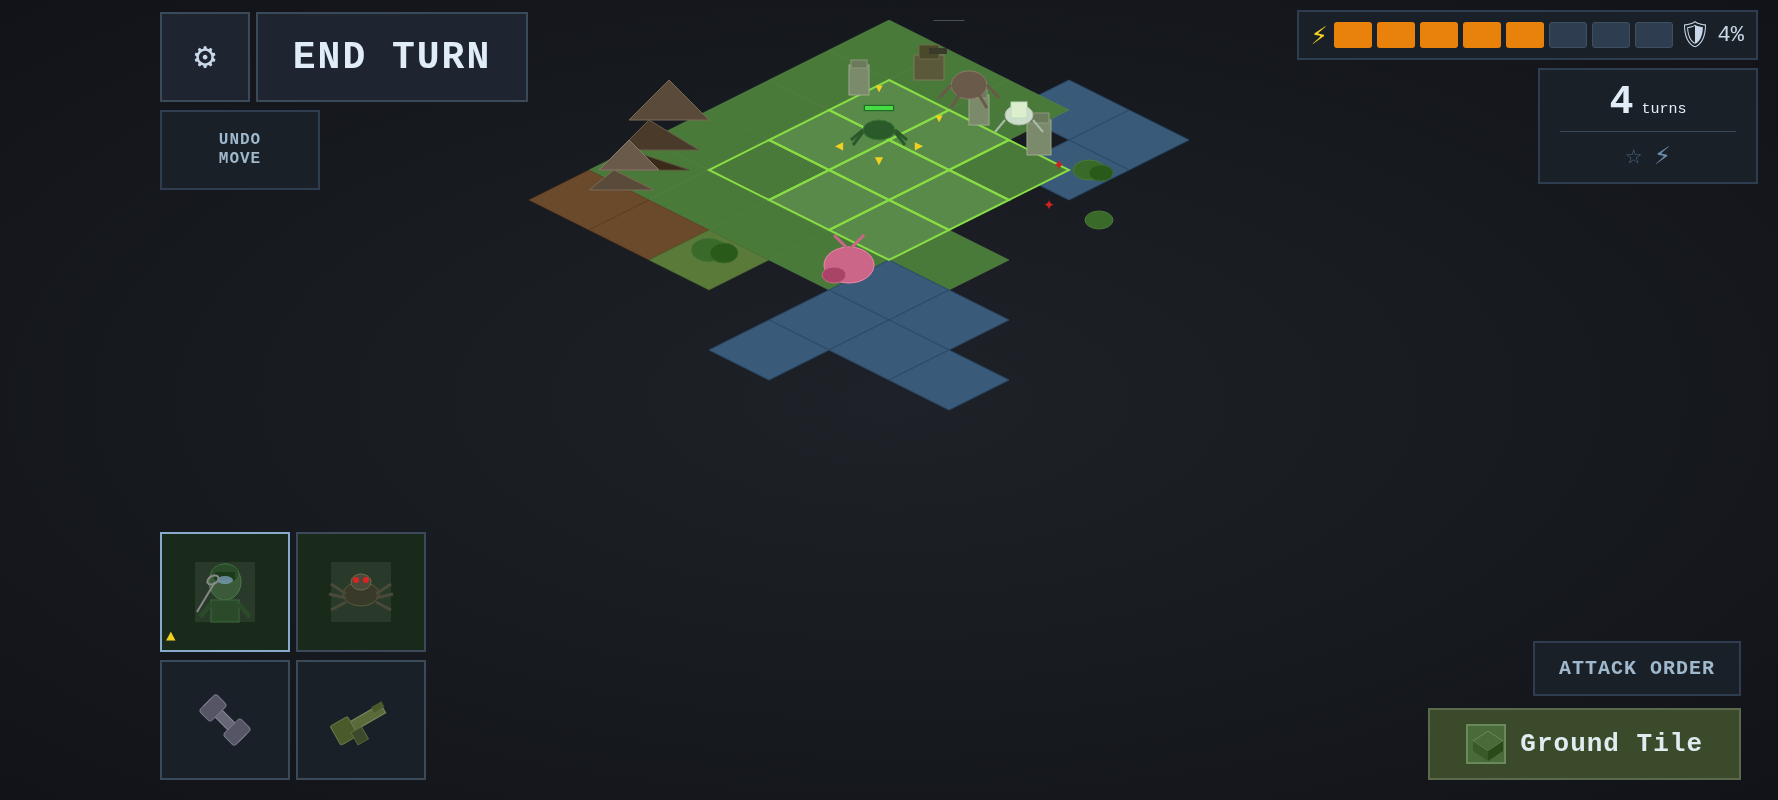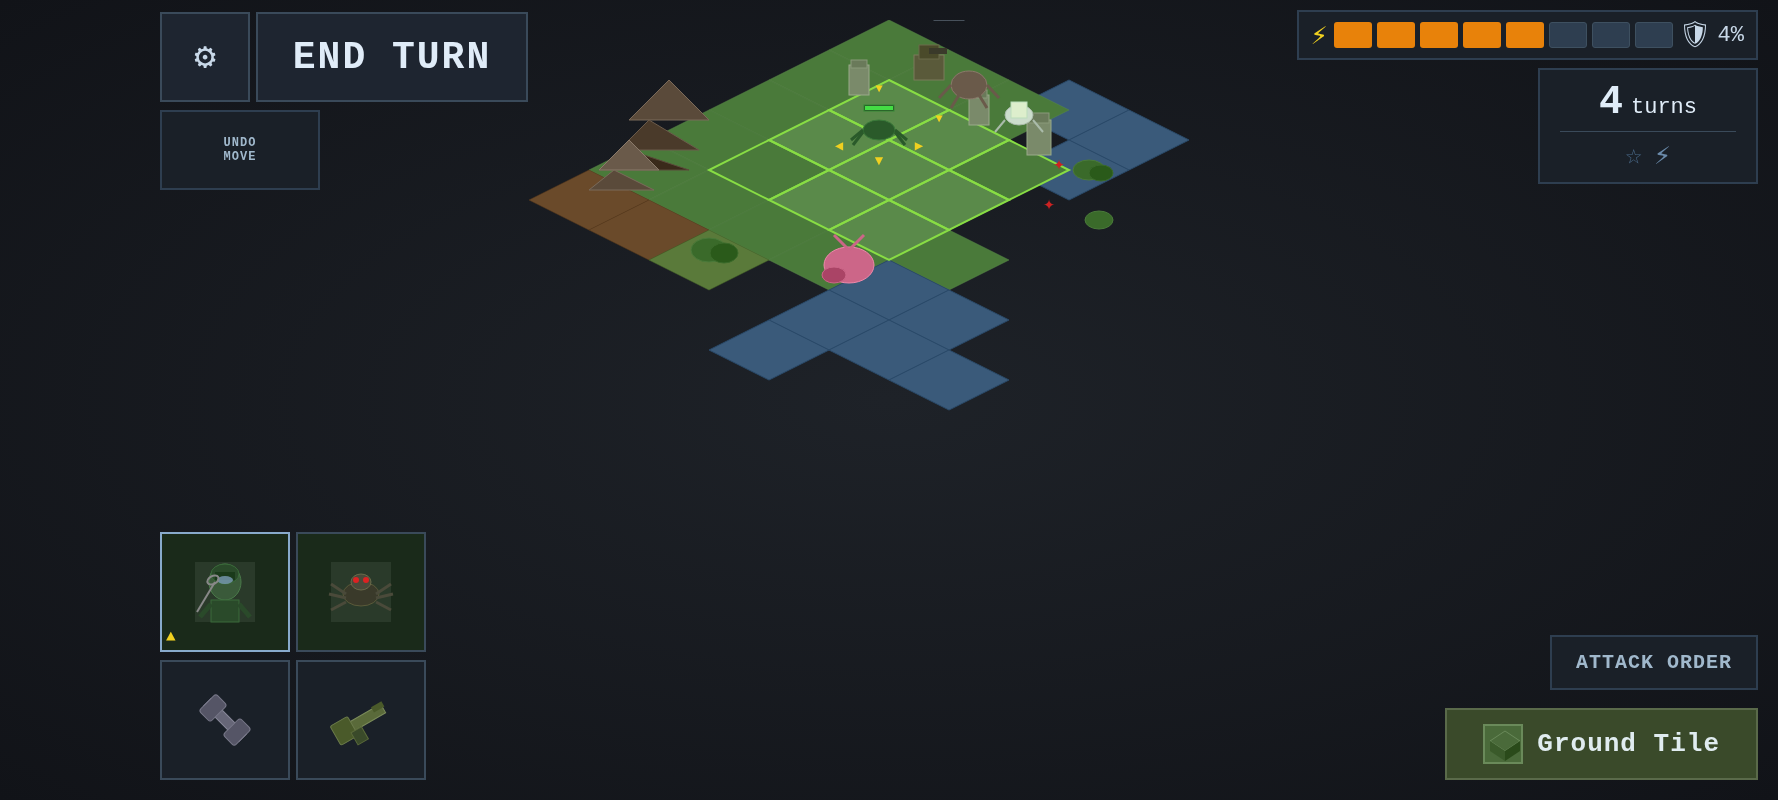--- a/index.html
+++ b/index.html
@@ -72,21 +72,21 @@
 
     .secondary-btn {
       width: 160px;
       height: 80px;
       background: #1a2028;
       border: 2px solid #2e3e50;
       display: flex;
       align-items: center;
       justify-content: center;
       cursor: pointer;
-      font-size: 12px;
+      font-size: 16px;
       font-weight: bold;
       color: #a0b8cc;
       letter-spacing: 1px;
       text-align: center;
       line-height: 1.2;
       text-transform: uppercase;
     }
 
     
     .top-right {
@@ -149,21 +149,21 @@
       text-align: center;
     }
 
     .turns-number {
       font-size: 40px;
       font-weight: bold;
       color: #e0ecf8;
     }
 
     .turns-label {
-      font-size: 22px;
+      font-size: 15px;
       color: #e0ecf8;
     }
 
     .turns-divider {
       border: none;
       border-top: 1px solid #3a4a5a;
       margin: 6px 0;
     }
 
     .turns-icons {
@@ -220,24 +220,24 @@
       bottom: 4px;
       left: 4px;
       font-size: 16px;
       color: #f0d020;
     }
 
     
     .bottom-right {
       position: absolute;
       bottom: 20px;
-      right: 20px;
+      right: 37px;
       display: flex;
       flex-direction: column;
-      gap: 18px;
+      gap: 12px;
       align-items: flex-end;
     }
 
     .attack-order-btn {
       background: #1a2028;
       border: 2px solid #2e3e50;
       padding: 14px 24px;
       color: #a0b8cc;
       font-size: 20px;
       font-weight: bold;

